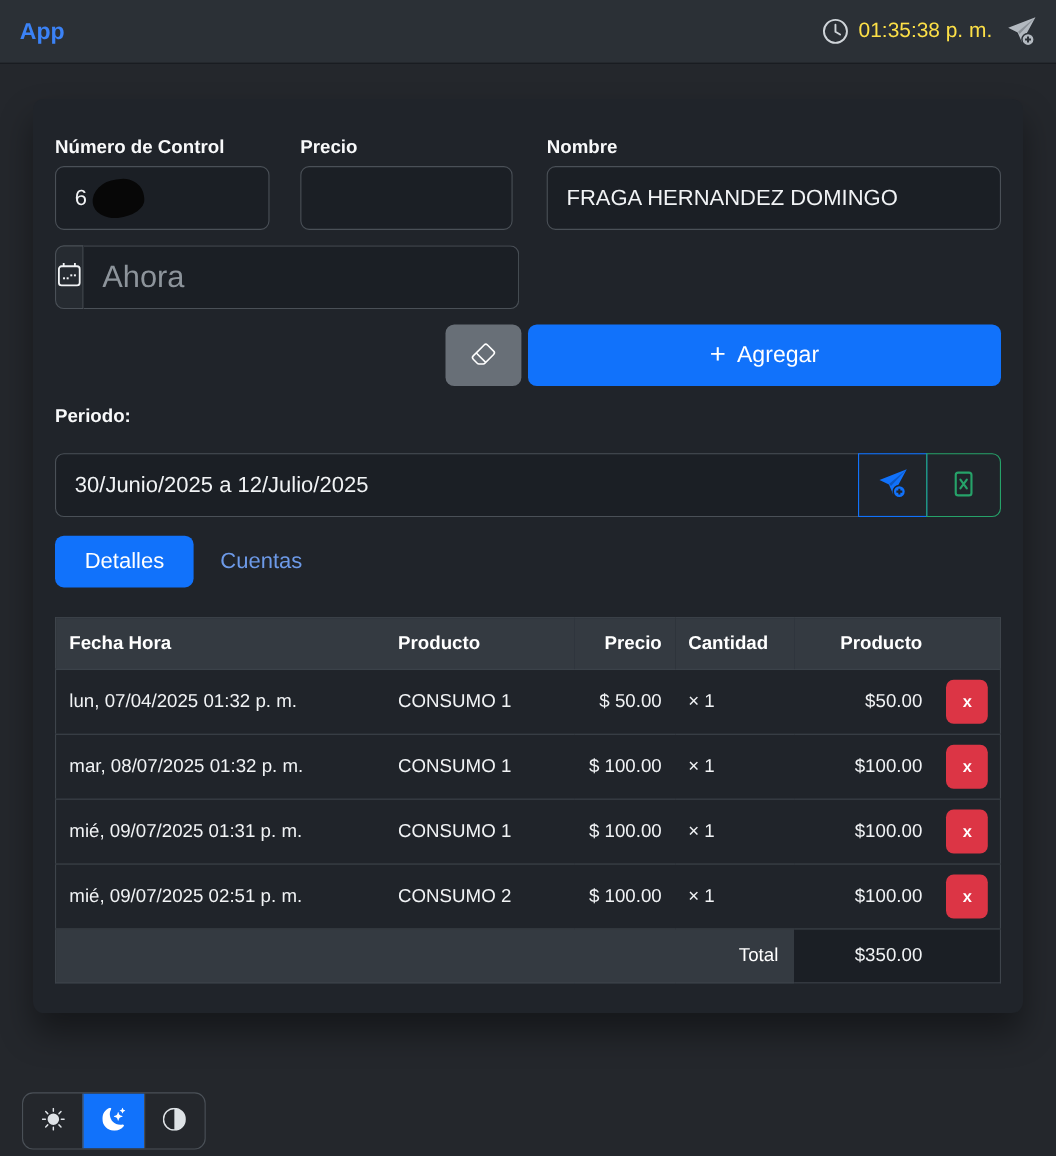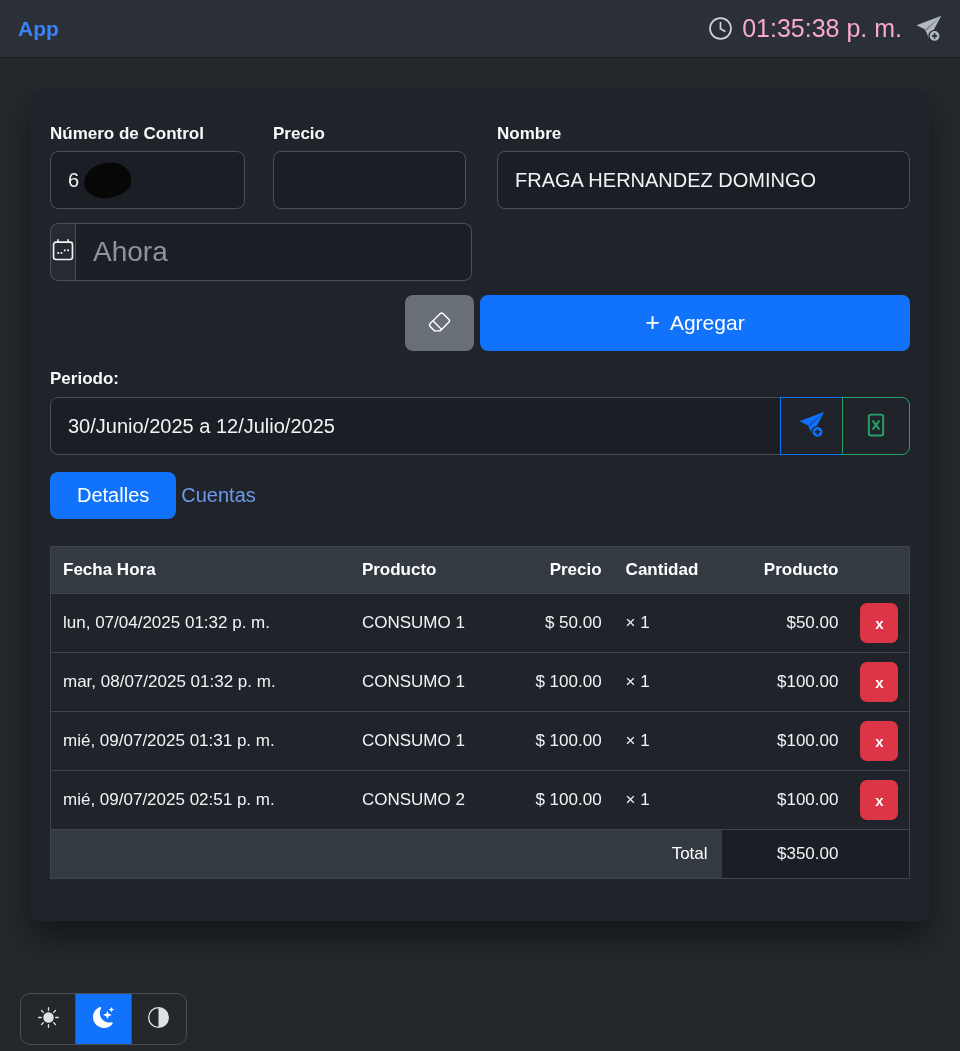--- a/index.html
+++ b/index.html
@@ -11,21 +11,21 @@
     -webkit-font-smoothing:antialiased;
   }
 
   
   .navbar {
     height:58px; background:#2b3036; display:flex; align-items:center;
     justify-content:space-between; padding:0 18px;
     border-bottom:1px solid #16191d;
   }
   .app-title { color:#3b82f6; font-size:21px;font-weight:bold; }
-  .nav-right { display:flex; align-items:center; gap:9px; color:#f9a8d4; font-size:25px; }
+  .nav-right { display:flex; align-items:center; gap:9px; color:#fde047; font-size:19px; }
   .nav-right svg { display:block; }
 
   
   .card {
     position:absolute; left:30px; top:90px; width:900px; height:831px;
     background:#20242a; border-radius:10px; padding:34px 20px 38px 20px;
     box-shadow:0 18px 30px rgba(0,0,0,.40);
   }
 
   
@@ -70,31 +70,31 @@
   }
   .agregar-btn {
     width:430px; height:56px; background:#1172fb; border:none; border-radius:8px;
     color:#ffffff; font-size:21px; display:flex; align-items:center;
     justify-content:center; gap:10px; cursor:pointer; font-family:inherit;
   }
   .agregar-plus { font-size:25px; font-weight:400; line-height:1; margin-top:-2px; }
 
   
   .periodo-label { margin-top:18px; color:#f8f9fa; font-weight:700; font-size:17px; line-height:20px; }
-  .periodo-group { display:flex; height:58px; margin-top:8px; }
+  .periodo-group { display:flex; height:58px; margin-top:23px; }
   .periodo-input {
     flex:1; background:#1b1f25; border:1px solid #4a5057; border-radius:8px 0 0 8px;
     color:#f1f3f5; font-size:20px; padding:0 17px; outline:none; font-family:inherit;
   }
   .btn-out { background:transparent; display:flex; align-items:center; justify-content:center; cursor:pointer; }
   .btn-send  { width:63px; border:1px solid #1172fb; border-left:1px solid #1172fb; margin-left:-1px; }
   .btn-excel { width:68px; border:1px solid #26a269; margin-left:-1px; border-radius:0 8px 8px 0; }
 
   
-  .tabs { display:flex; align-items:center; gap:5px; margin-top:17px; }
+  .tabs { display:flex; align-items:center; gap:24px; margin-top:17px; }
   .tab-active {
     background:#1172fb; color:#fff; font-size:20px; padding:12px 27px;
     border-radius:8px; border:none; cursor:pointer; font-family:inherit;
   }
   .tab-link { color:#6d9ae8; font-size:20px; cursor:pointer; background:none; border:none; font-family:inherit; padding:0; }
 
   
   table.consumos {
     width:860px; margin-top:27px; border-collapse:collapse; font-size:17px;
     color:#f1f3f5; border:1px solid #3e444b;

